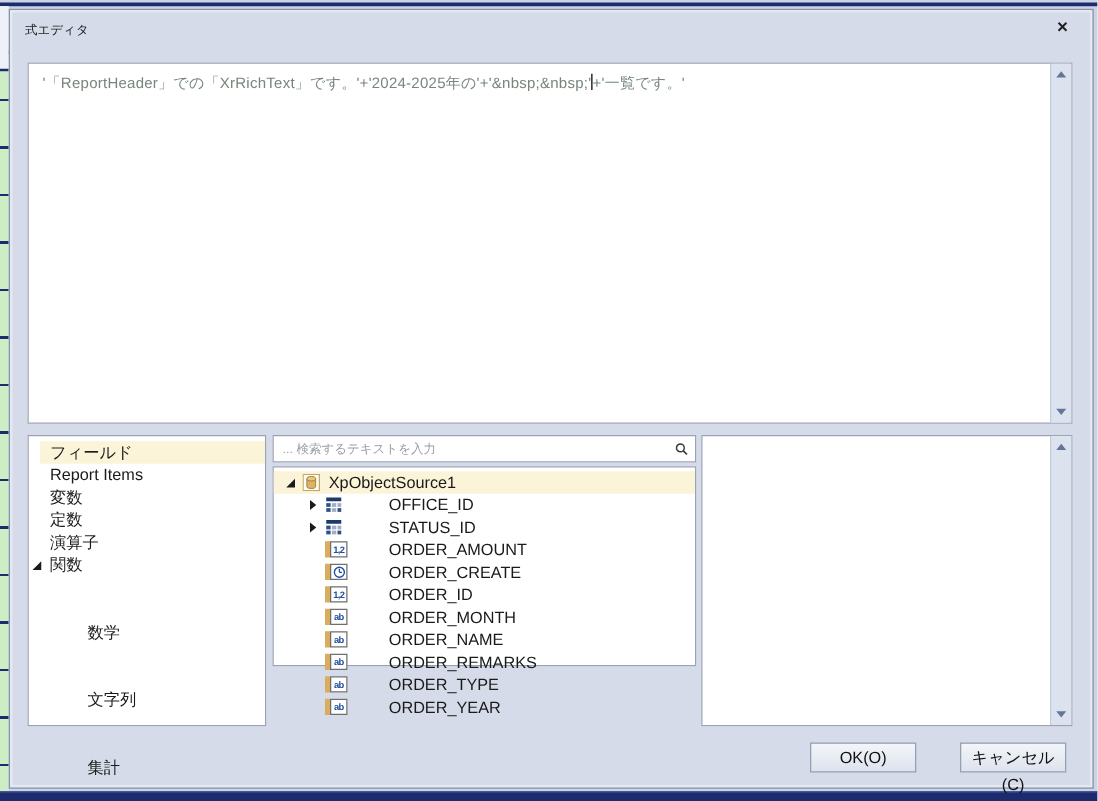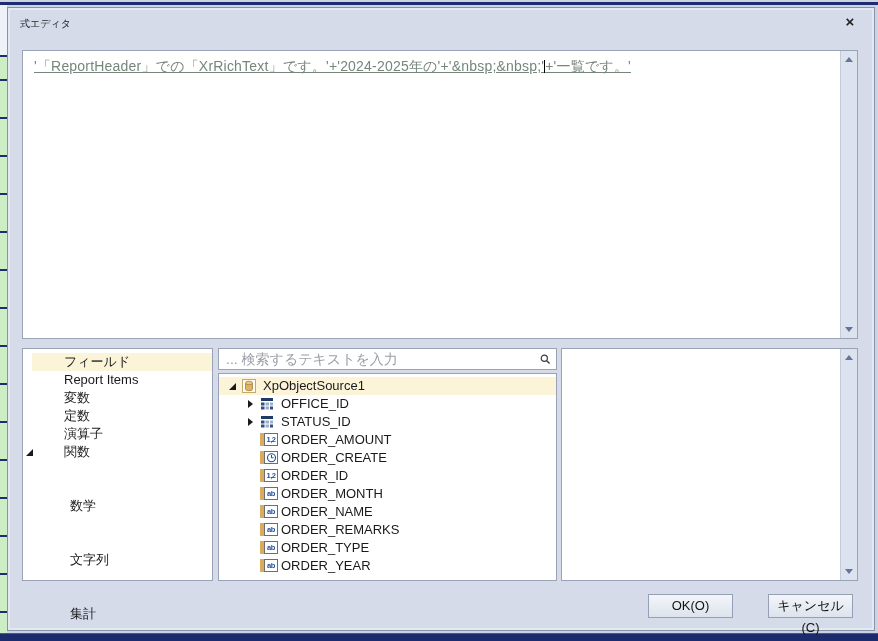--- a/index.html
+++ b/index.html
@@ -23,64 +23,64 @@
   .dialog-title { position:absolute; left:12px; top:9px; font-size:10px; color:#1a1a1a; }
 
   .close-btn { position:absolute; left:831px; top:4px; width:22px; height:20px;
                text-align:center; font-size:15px; font-weight:bold; color:#222;
                line-height:20px; cursor:default; }
 
   
   .expr-area { position:absolute; left:14px; top:42px; width:836px; height:289px;
                background:#ffffff; border:1px solid #9aa3b6; }
   .expr-text { position:absolute; left:0; top:0; right:18px; bottom:0; padding:7px 4px 0 11px;
-               font-size:14px; letter-spacing:0.2px; color:#76867b; white-space:pre-wrap; word-break:break-all;text-decoration:underline; }
+               font-size:12px; letter-spacing:0.2px; color:#76867b; white-space:pre-wrap; word-break:break-all; }
   .caret { display:inline-block; width:1px; height:13px; background:#000; vertical-align:-2px; }
 
   
   .vscroll { position:absolute; top:0; right:0; bottom:0; width:17px;
              background:#dde3ee; border-left:1px solid #c3cbdb; }
   .vscroll .arr-up, .vscroll .arr-dn { position:absolute; left:4px; width:0; height:0; }
   .vscroll .arr-up { top:6px;   border-left:4px solid transparent; border-right:4px solid transparent; border-bottom:5px solid #64759a; }
   .vscroll .arr-dn { bottom:6px; border-left:4px solid transparent; border-right:4px solid transparent; border-top:5px solid #64759a; }
 
   
   .cat-panel  { position:absolute; left:14px;  top:340px; width:191px; height:233px; background:#fff; border:1px solid #9aa3b6; }
   .search-box { position:absolute; left:210px; top:340px; width:339px; height:22px;  background:#fff; border:1px solid #9aa3b6; }
-  .tree-panel { position:absolute; left:210px; top:365px; width:339px; height:208px; background:#fff; border:1px solid #9aa3b6; }
+  .tree-panel { position:absolute; left:210px; top:365px; width:339px; height:160px; background:#fff; border:1px solid #9aa3b6; }
   .desc-panel { position:absolute; left:553px; top:340px; width:297px; height:233px; background:#fff; border:1px solid #9aa3b6; }
 
   
   .cat-list { padding-top:4px; }
-  .cat-row { position:relative; height:18px; line-height:18px; font-size:13px; color:#1a1a1a; padding-left:41px; }
+  .cat-row { position:relative; height:18px; line-height:18px; font-size:13px; color:#1a1a1a; padding-left:17px; }
   .cat-row.child { padding-left:47px;margin-top:36px; }
   .cat-row.selected { background:linear-gradient(#fbf4d9,#fbf4d9) no-repeat 9px 0; background-size:calc(100% - 9px) 100%; }
   .exp-expanded { position:absolute; left:3px; top:6px; width:0; height:0;
                   border-left:7px solid transparent; border-bottom:7px solid #1a1a1a; }
   .exp-collapsed { position:absolute; width:0; height:0;
                    border-top:4px solid transparent; border-bottom:4px solid transparent; border-left:5px solid #1a1a1a; }
 
   
   .search-input { position:absolute; left:2px; top:1px; width:310px; height:18px; border:none; outline:none;
-                  font-family:"Liberation Sans",sans-serif; font-size:14px; color:#333; padding-left:5px; background:transparent; }
+                  font-family:"Liberation Sans",sans-serif; font-size:10px; color:#333; padding-left:5px; background:transparent; }
   .search-input::placeholder { color:#9aa0a8; opacity:1; }
   .search-icon { position:absolute; right:5px; top:5px; width:11px; height:11px; }
 
   
   .tree { padding-top:3px; }
   .tree-row { position:relative; height:18px; line-height:18px; font-size:13px; color:#1a1a1a; }
   .tree-row.selected { background:#fbf4d9; }
   .tree-row .exp0 { left:10px; top:6px; border-left:7px solid transparent; border-bottom:7px solid #1a1a1a;
                     position:absolute; width:0; height:0; }
   .tree-row .exp1 { position:absolute; left:29px; top:5px; }
   .t-icon { position:absolute; top:2px; }
   .t-icon.lv0 { left:23px; }
   .t-icon.lv1 { left:41px; }
   .t-label.lv0 { margin-left:44px; }
-  .t-label.lv1 { margin-left:62px; }
+  .t-label.lv1 { margin-left:92px; }
 
   .field-icon { display:inline-flex; height:13px; }
   .field-icon .bar { width:4px; height:13px; background:#d9ac5e; }
   .field-icon .badge { width:14px; height:13px; background:#fff; border:1px solid #6e6e6e;
                        color:#1f4e9e; font-weight:bold; font-size:7.5px; line-height:11px; text-align:center; letter-spacing:-0.5px; }
 
   
   .btn { position:absolute; top:586px; width:85px; height:24px; background:linear-gradient(#f3f5f9,#dde3ed);
          border:1px solid #95a0b5; font-size:13px; color:#111; text-align:center; line-height:22px; }
   .btn-ok { left:640px; }

